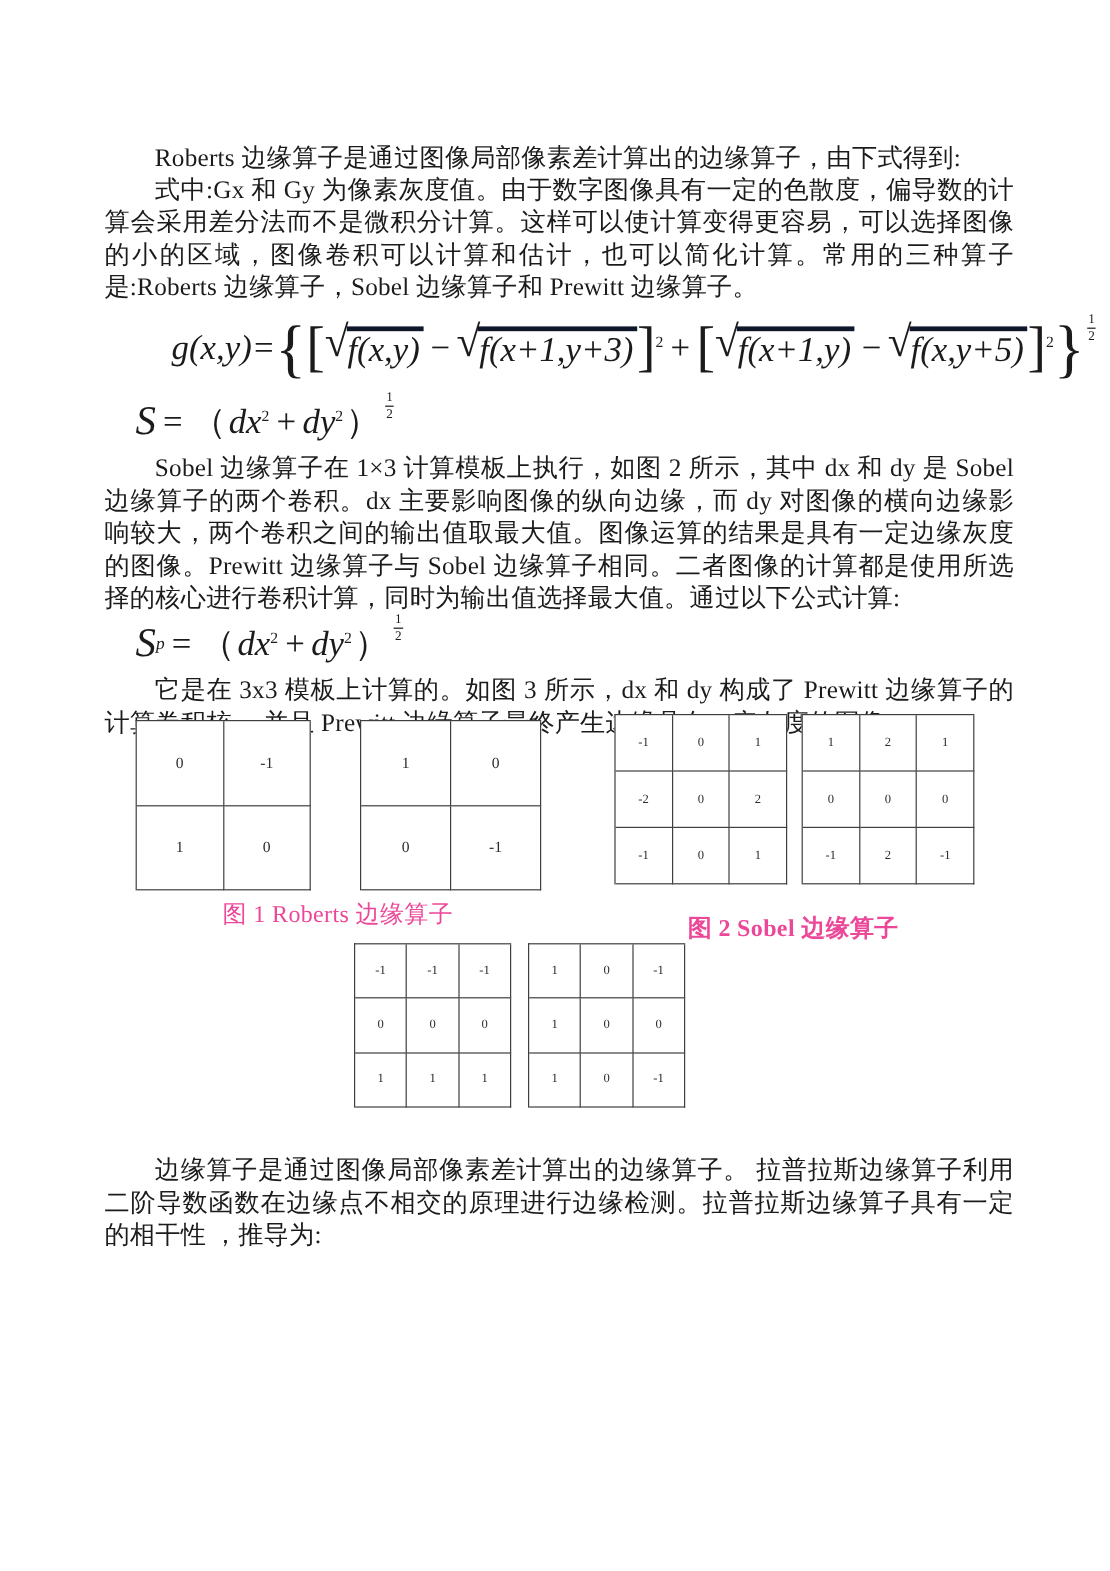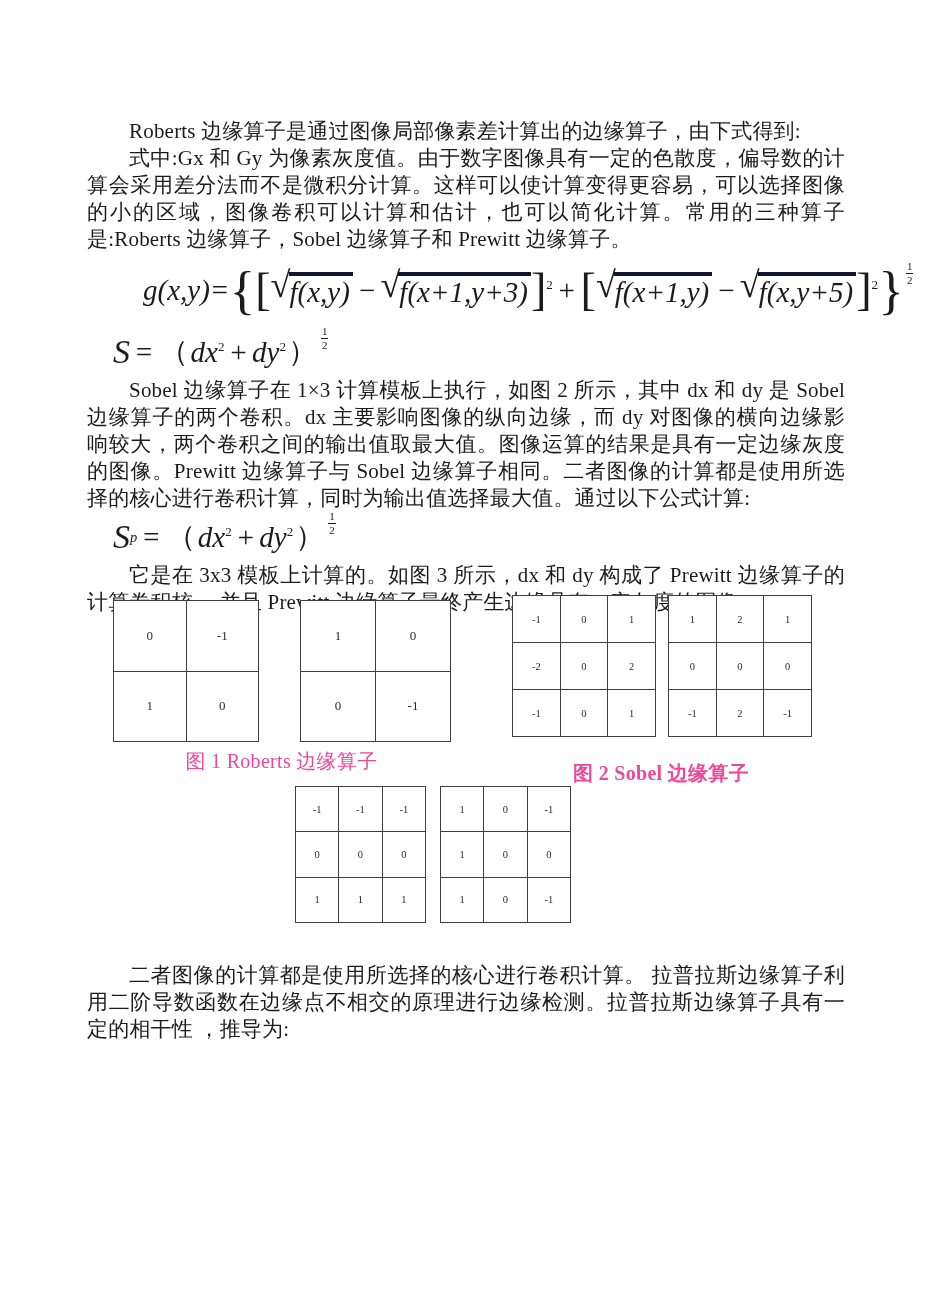--- a/index.html
+++ b/index.html
@@ -230,16 +230,16 @@
           <div class="cell">1</div>
           <div class="cell">0</div>
           <div class="cell">0</div>
           <div class="cell">1</div>
           <div class="cell">0</div>
           <div class="cell">-1</div>
         </div>
 
     </div>
 
-    <p class="body-par">二者图像的计算都是使用所选择的核心进行卷积计算。 拉普拉斯边缘算子利用二阶导数函数在边缘点不相交的原理进行边缘检测。拉普拉斯边缘算子具有一定的相干性 ，推导为:</p>
+    <p class="body-par">边缘算子是通过图像局部像素差计算出的边缘算子。 拉普拉斯边缘算子利用二阶导数函数在边缘点不相交的原理进行边缘检测。拉普拉斯边缘算子具有一定的相干性 ，推导为:</p>
 
   </div>
 </div>
 
 </body></html>

